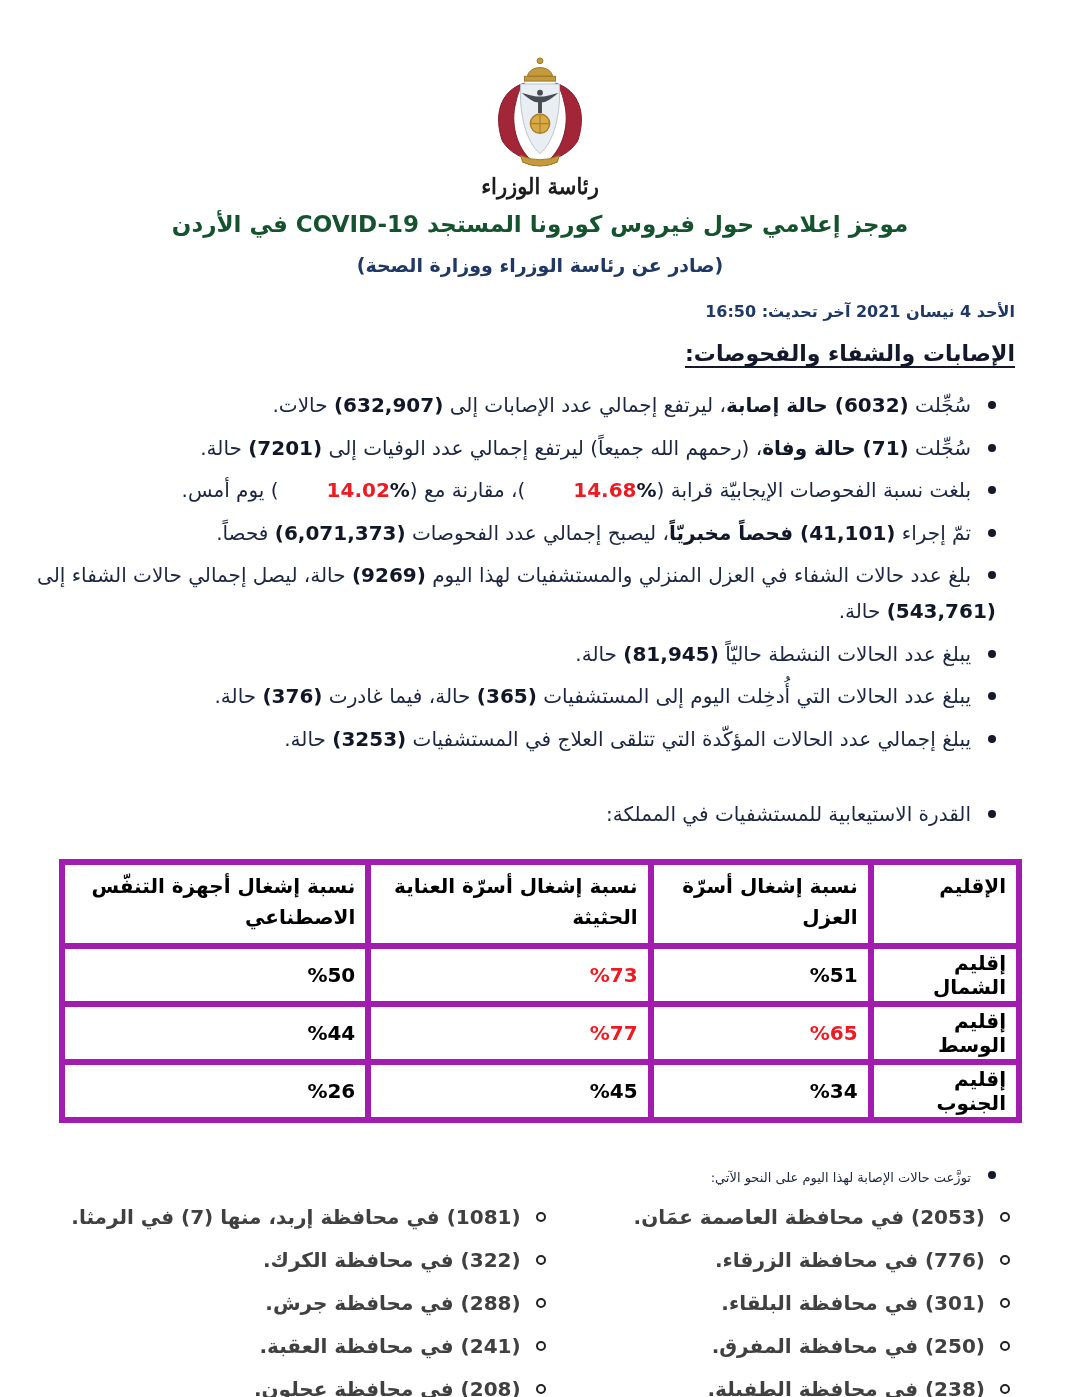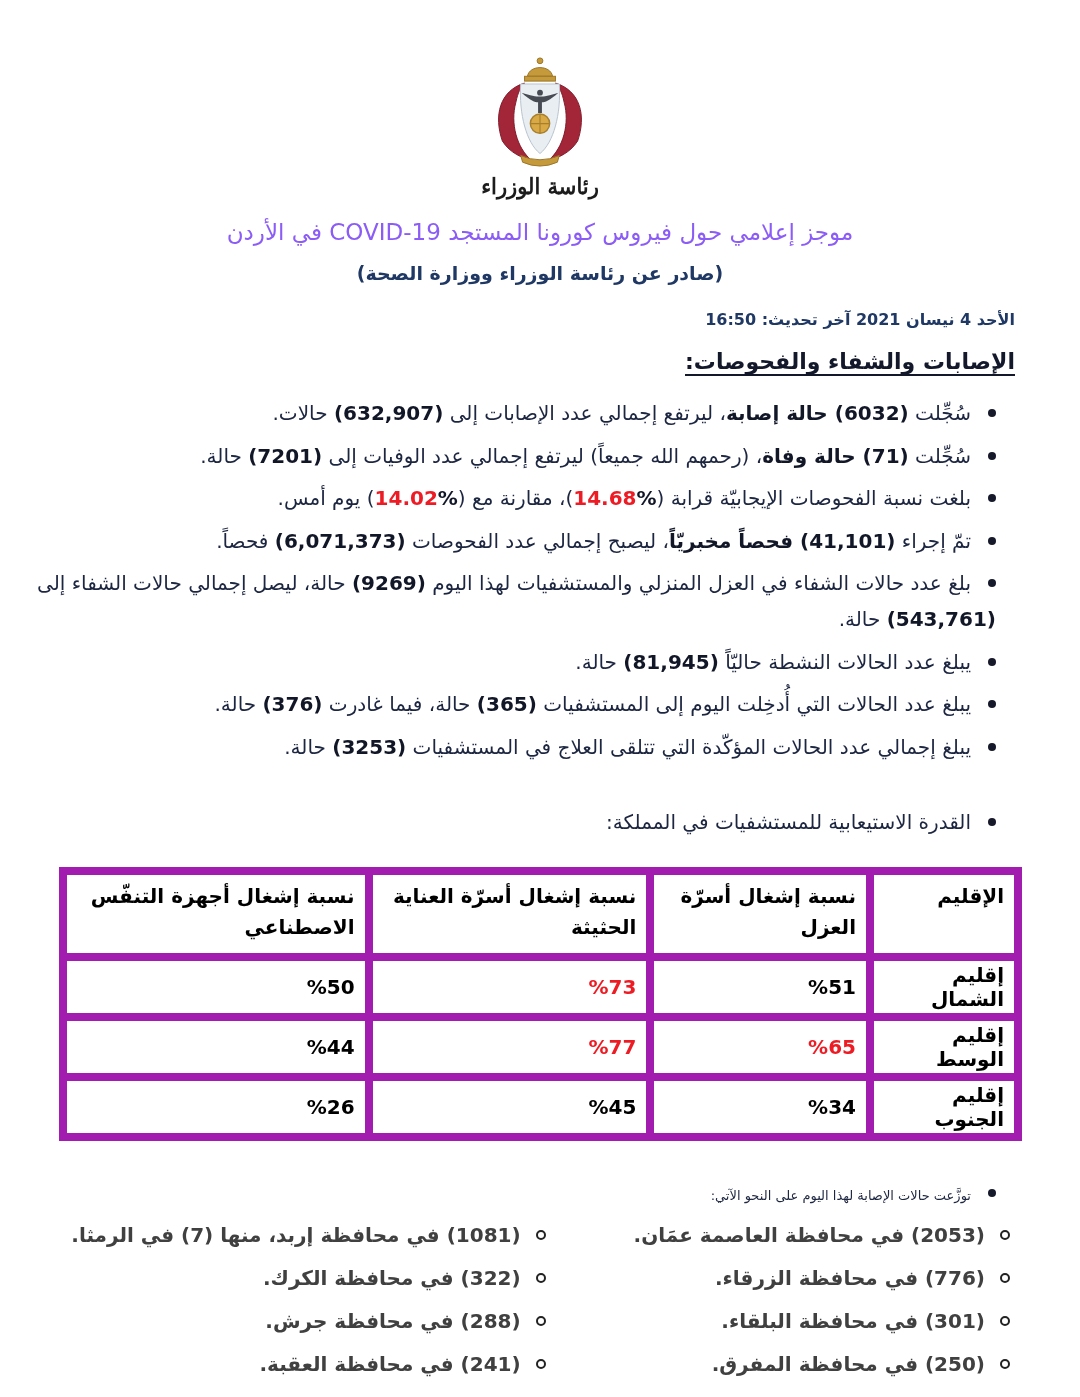--- a/index.html
+++ b/index.html
@@ -15,22 +15,22 @@
   
   .logo-wrap { text-align:center; }
   .emblem { display:inline-block; }
   .logo-caption {
     margin-top:2px; text-align:center;
     font-family:"DejaVu Serif", serif;
     font-size:21px; font-weight:bold; color:#1c1c1c;
     letter-spacing:-1px; transform:scaleY(1.05);
   }
   .title {
-    margin-top:20px; text-align:center;
-    font-size:23px; font-weight:normal; color:#8b5cf6;
+    margin-top:12px; text-align:center;
+    font-size:23px; font-weight:bold; color:#14532d;
   }
   .subtitle {
     margin-top:17px; text-align:center;
     font-size:19px; font-weight:bold; color:#1f3864;
   }
   .date-line {
     margin-top:26px; padding-left:65px; padding-right:65px;
     text-align:right; font-size:16px; font-weight:bold; color:#1f3864;
   }
   .section-header {
@@ -40,30 +40,30 @@
   .section-header span { text-decoration:underline; text-underline-offset:5px; }
 
   
   .bullets { margin-top:22px; padding:0 84px 0 30px; font-size:20px; }
   .bullet { margin-bottom:7px; line-height:1.78; text-align:right; }
   .dot {
     display:inline-block; width:8px; height:8px; border-radius:50%;
     background:#15192a; margin-left:17px; vertical-align:3px;
   }
   .bold { font-weight:bold; color:#121728; }
-  .red  { font-weight:bold; color:#ed1c24; }
+  .red  { font-weight:bold; color:#ed1c24;margin-left:48px; }
   .mt-lg { margin-top:40px; }
 
   
   .cap-table {
     width:963px; margin:26px 58px 0 0;
     border-collapse:collapse; table-layout:fixed;
     font-size:20px; font-weight:bold; color:#000;
   }
-  .cap-table th, .cap-table td { border:8px solid #a21caf; }
+  .cap-table th, .cap-table td { border:6px solid #a21caf; }
   .cap-table th {
     text-align:right; vertical-align:top;
     padding:6px 10px 10px; height:72px; line-height:1.55; font-weight:bold;
   }
   .cap-table td { height:42px; padding:2px 10px; }
   .cell-region { text-align:right; }
   .cell-pct { text-align:right; }
   .col-region { width:15.5%; } .col-iso { width:23%; }
   .col-icu { width:29.5%; } .col-vent { width:32%; }
 

